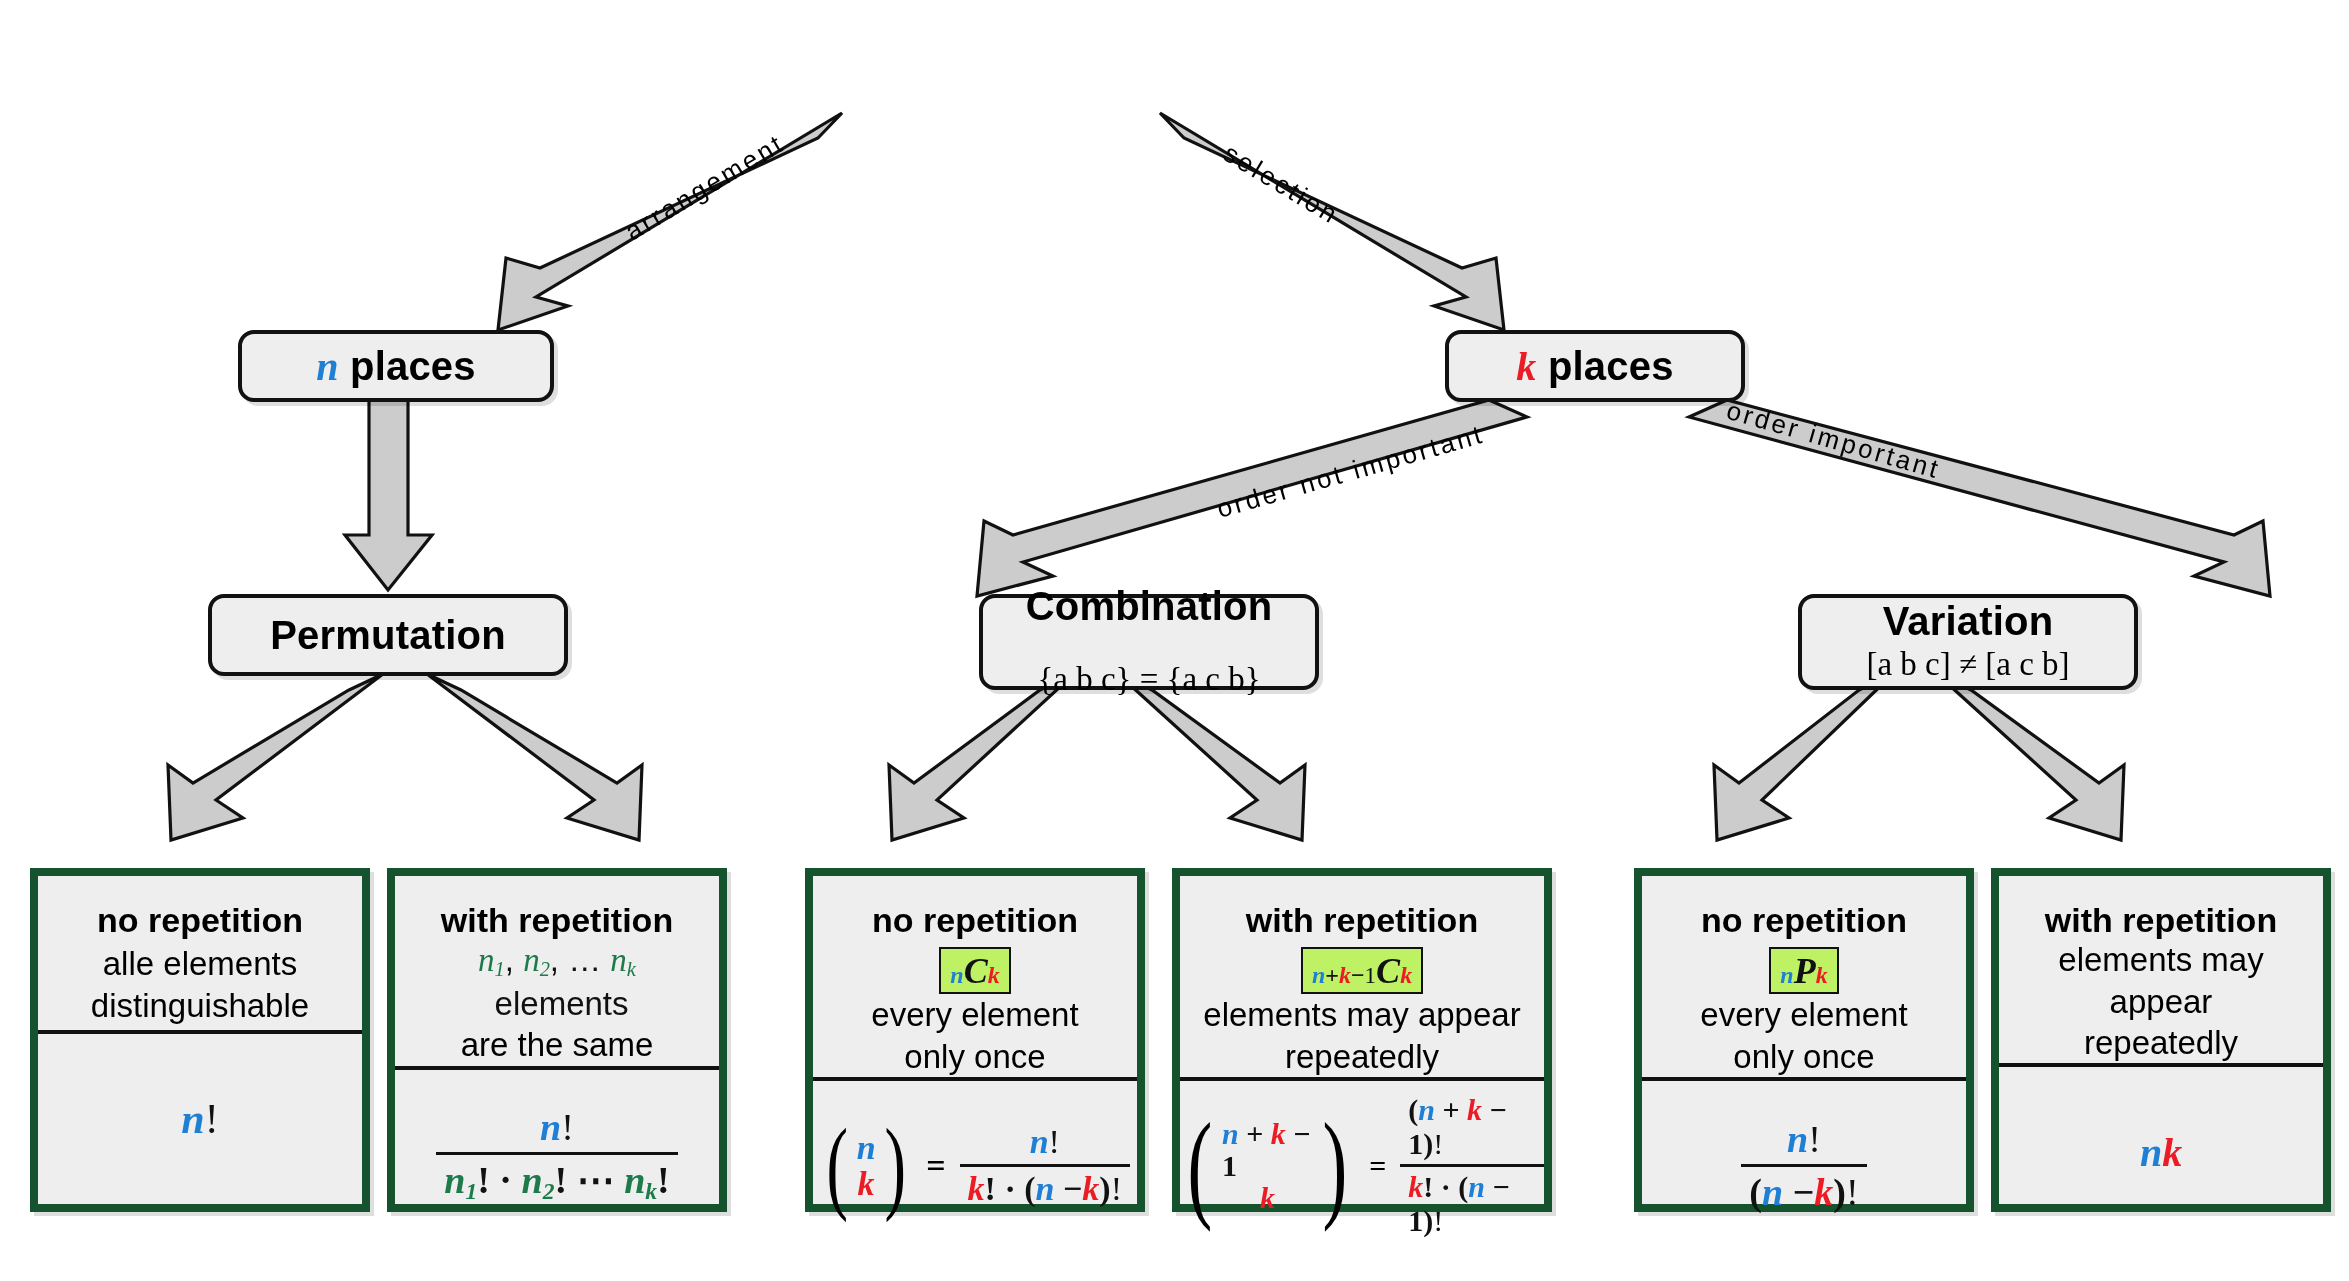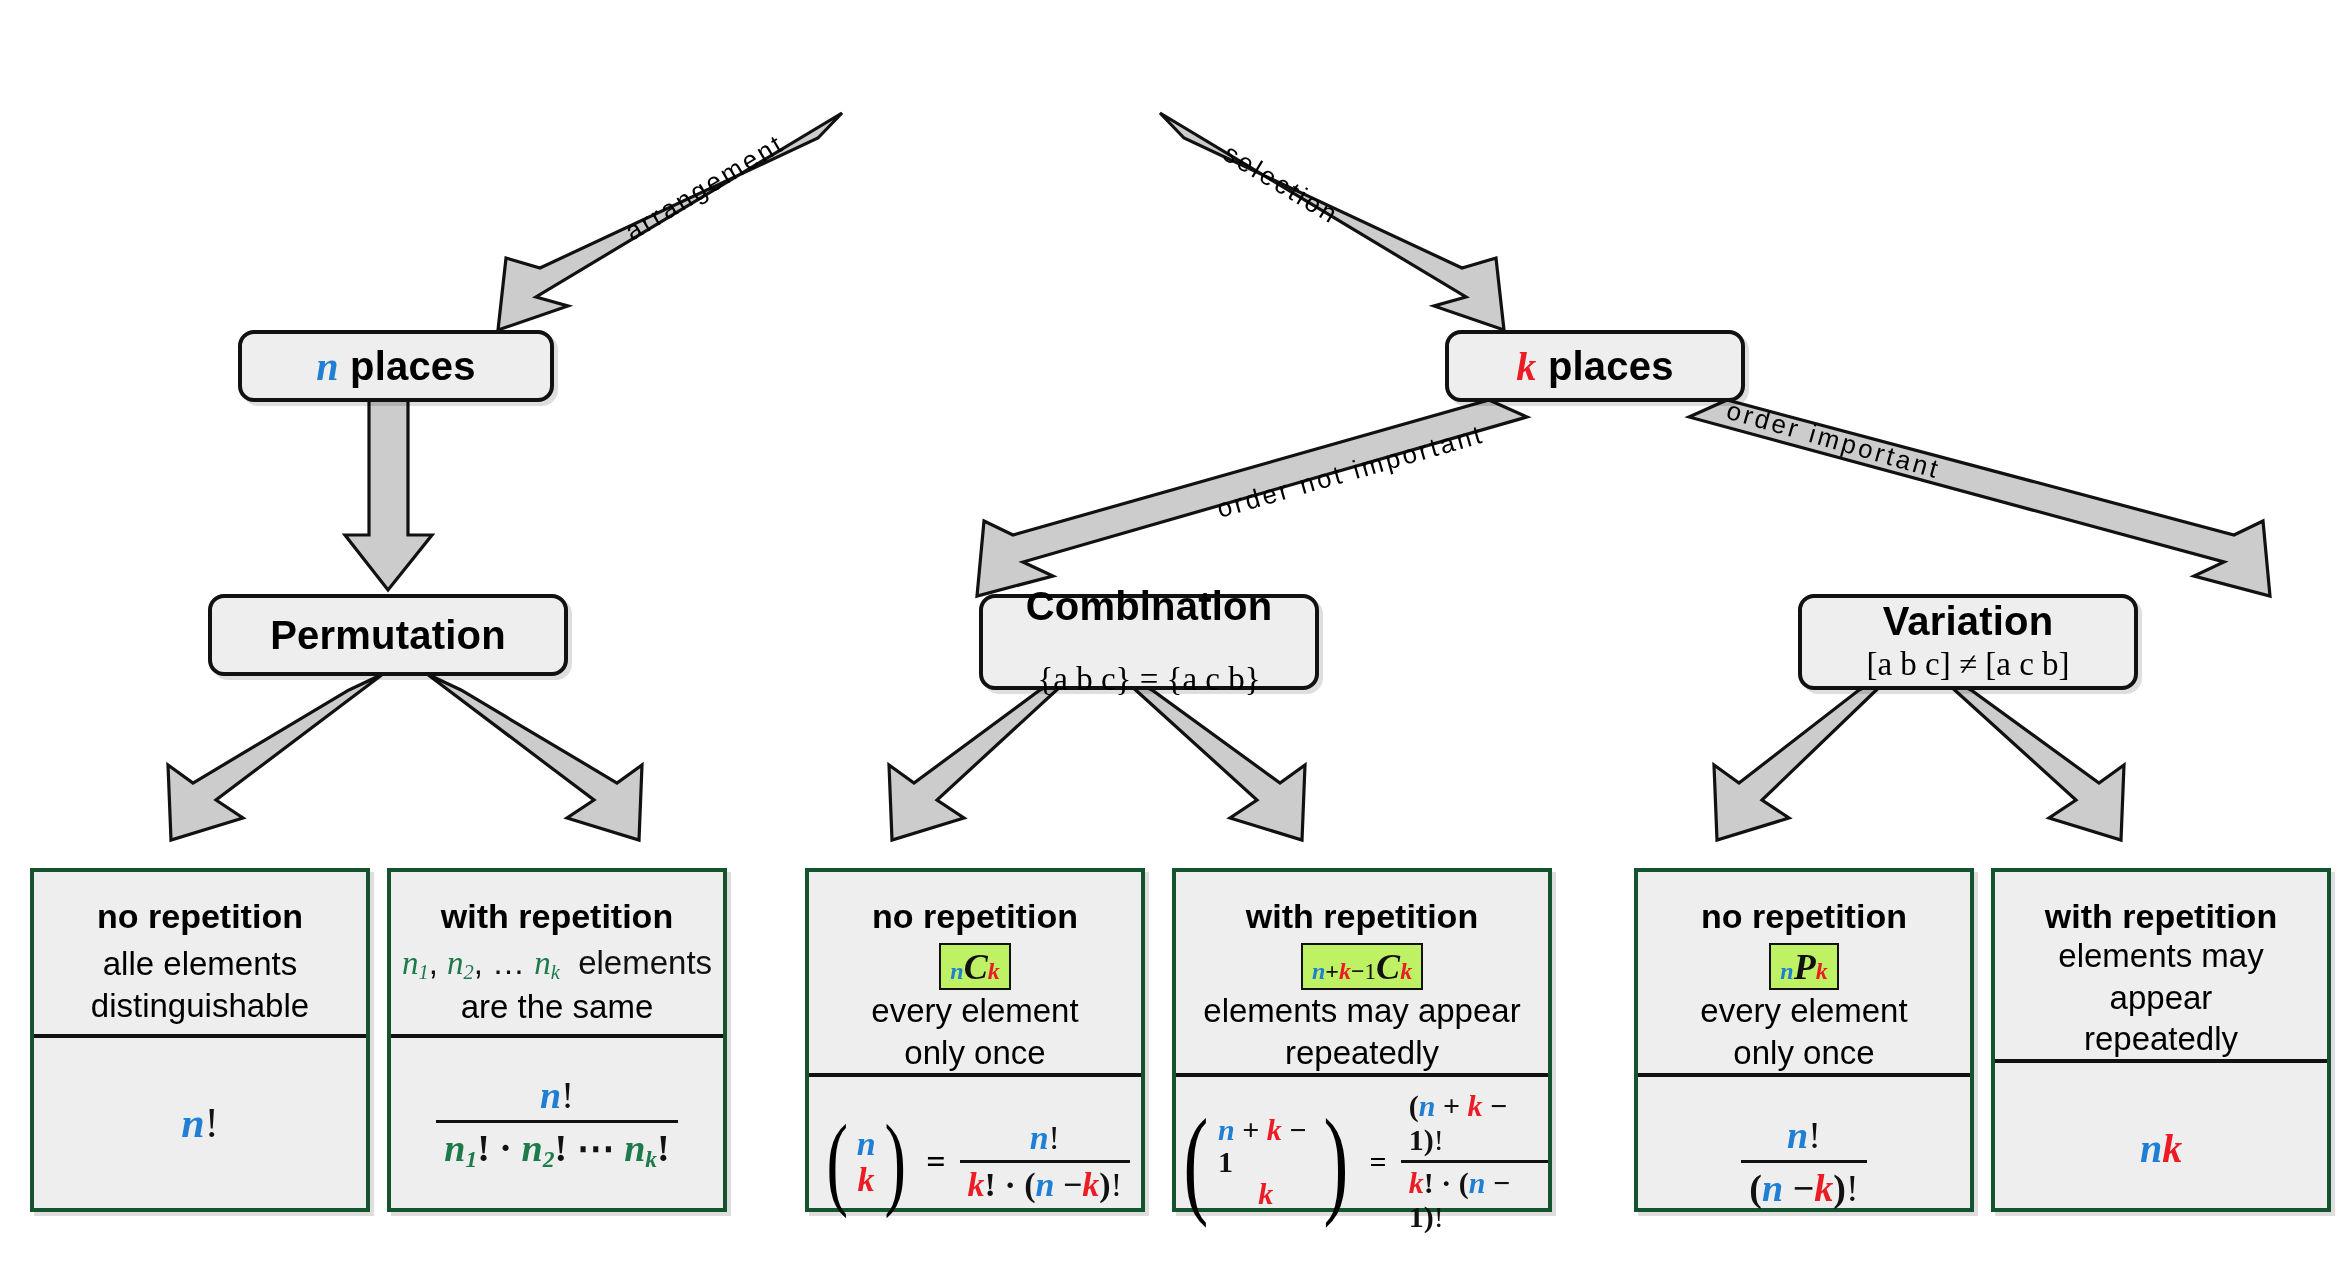--- a/index.html
+++ b/index.html
@@ -24,21 +24,21 @@
     box-shadow:4px 4px 0 rgba(0,0,0,0.13);
   }
   .node .ttl{font-weight:bold;font-size:40px;letter-spacing:.2px;line-height:1.05;}
   .node .sub{font-size:33px;line-height:1.15;margin-top:4px;font-family:"Liberation Serif",serif;}
 
   
   .leaf{
     position:absolute;
     box-sizing:border-box;
     background:#eeeeee;
-    border:4px solid #14532d;
+    border:8px solid #14532d;
     display:flex;flex-direction:column;
     box-shadow:4px 4px 0 rgba(0,0,0,0.13);
   }
   .leaf .upper{
     flex:1 1 auto;display:flex;flex-direction:column;align-items:center;
     padding-top:26px;
     border-bottom:4px solid #111;
   }
   .leaf .hdr{font-weight:bold;font-size:34px;line-height:1.1;}
   .leaf .badge{

